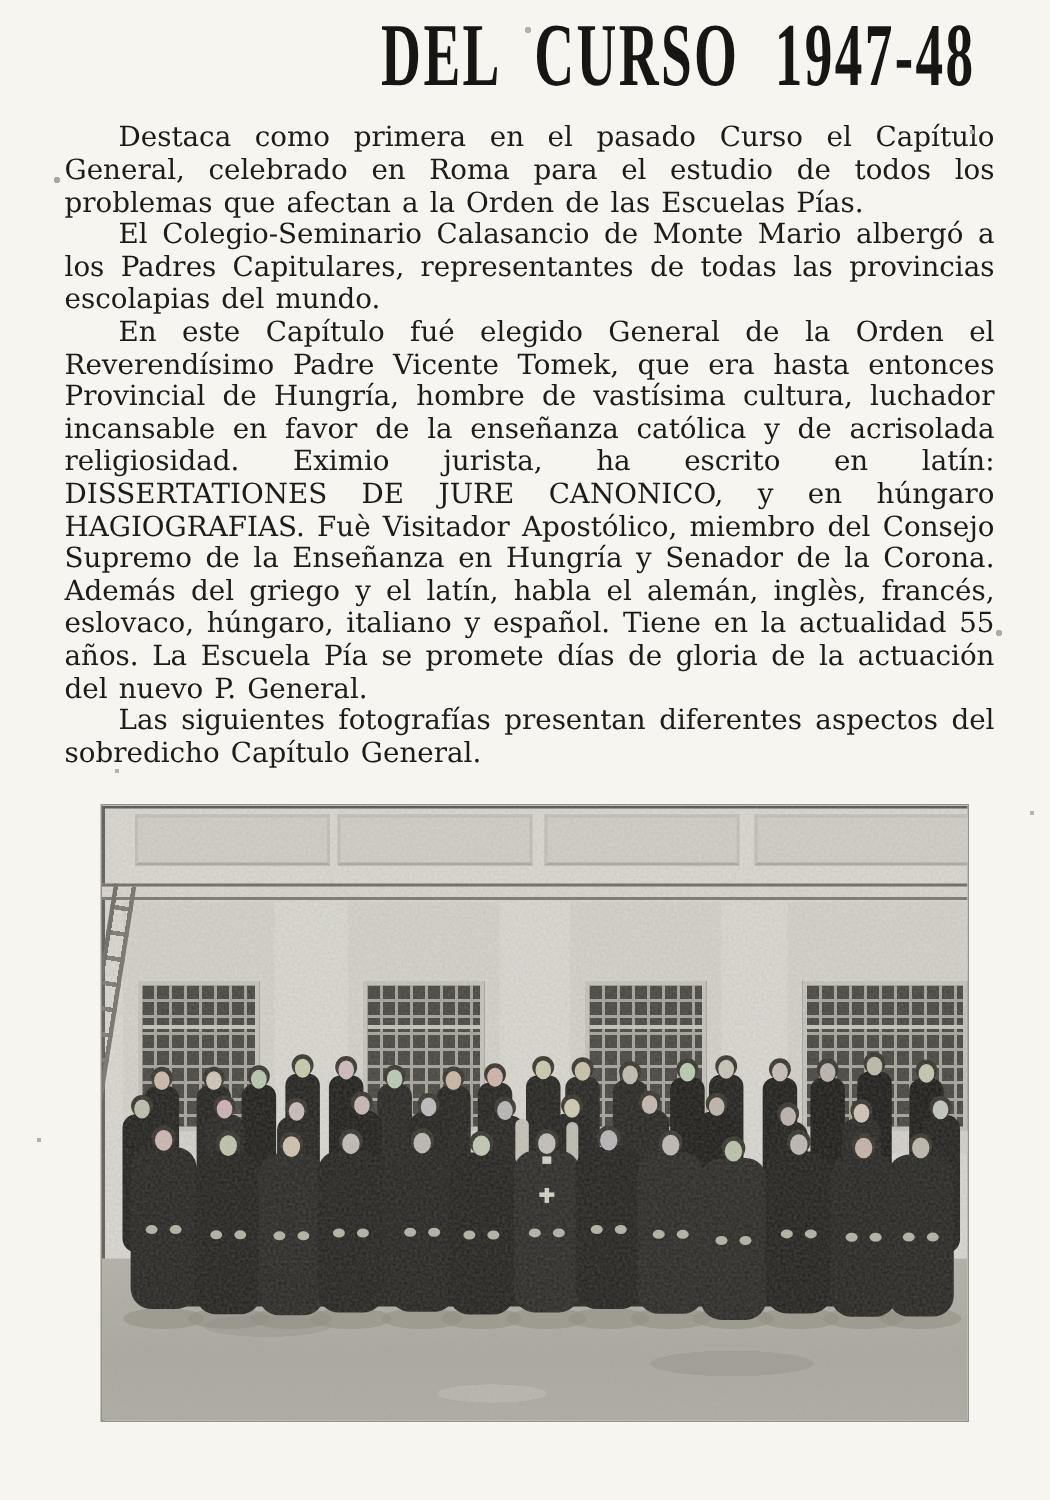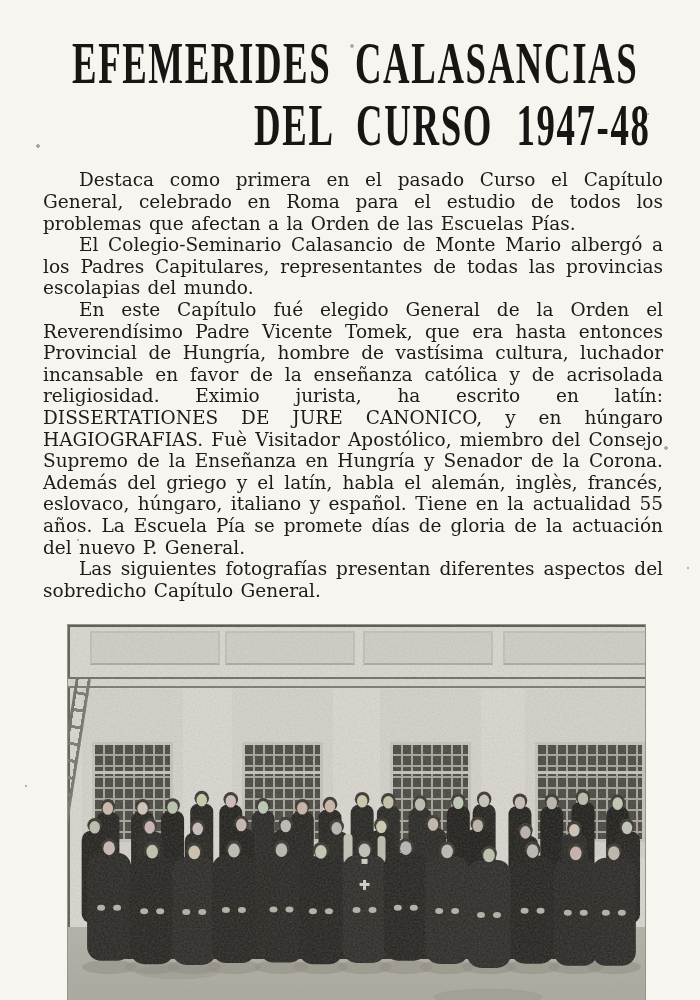--- a/index.html
+++ b/index.html
@@ -79,21 +79,20 @@
       radial-gradient(ellipse 60px 10px at 260px 90px,#bcbab0 0 60%,transparent 61%),
       linear-gradient(to bottom,#b7b5ab,#aeaca2 60%,var(--photo-ground));}
   .crowd-svg{position:absolute;left:0;top:0;width:577px;height:410px;}
 </style>
 </head>
 <body>
 
 <div class="page">
 
   <header>
-    <h1 class="title-line t1"><span class="stretch">EFEMERIDES CALASANCIAS</span></h1>
     <h1 class="title-line t2"><span class="stretch">DEL CURSO 1947-48</span></h1>
   </header>
 
   <section class="body-text">
     <p>Destaca como primera en el pasado Curso el Capítulo General, celebrado en Roma para el estudio de todos los problemas que afectan a la Orden de las Escuelas Pías.</p>
     <p>El Colegio-Seminario Calasancio de Monte Mario albergó a los Padres Capitulares, representantes de todas las provincias escolapias del mundo.</p>
     <p>En este Capítulo fué elegido General de la Orden el Reverendísimo Padre Vicente Tomek, que era hasta entonces Provincial de Hungría, hombre de vastísima cultura, luchador incansable en favor de la enseñanza católica y de acrisolada religiosidad. Eximio jurista, ha escrito en latín: DISSERTATIONES DE JURE CANONICO, y en húngaro HAGIOGRAFIAS. Fuè Visitador Apostólico, miembro del Consejo Supremo de la Enseñanza en Hungría y Senador de la Corona. Además del griego y el latín, habla el alemán, inglès, francés, eslovaco, húngaro, italiano y español. Tiene en la actualidad 55 años. La Escuela Pía se promete días de gloria de la actuación del nuevo P. General.</p>
     <p>Las siguientes fotografías presentan diferentes aspectos del sobredicho Capítulo General.</p>
   </section>
 

